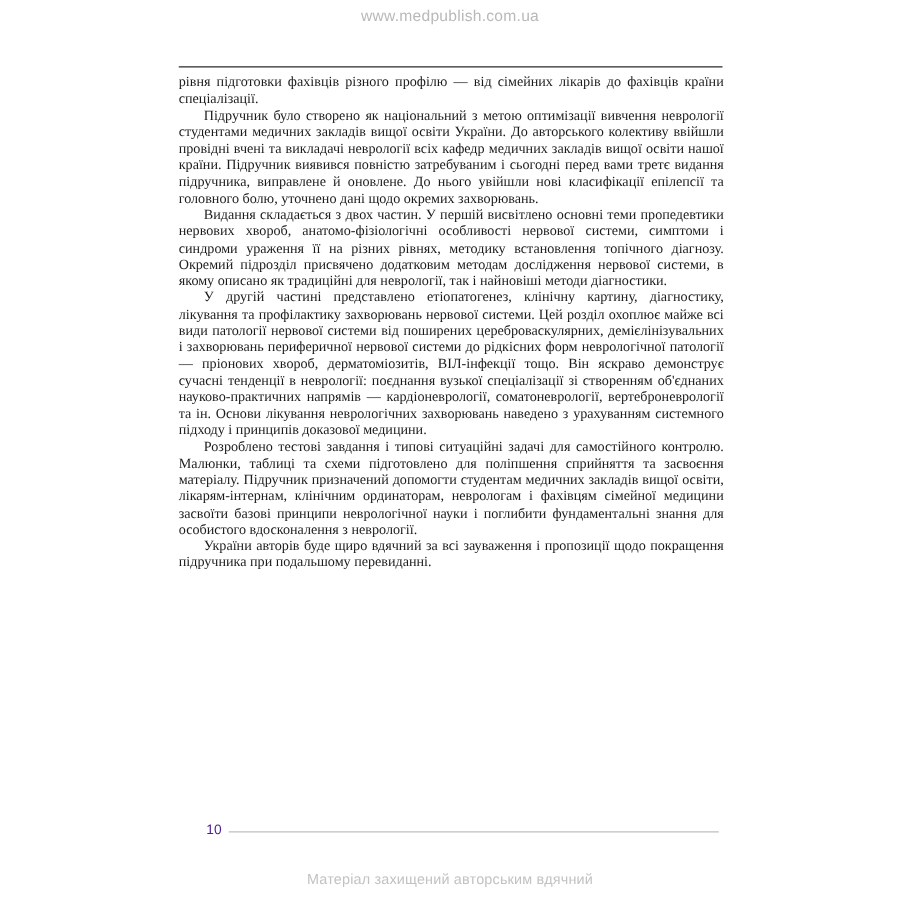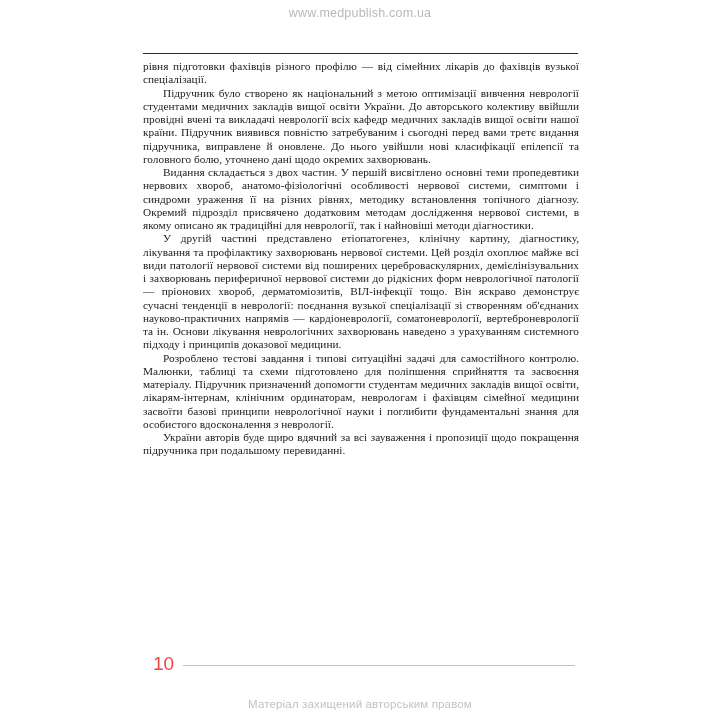--- a/index.html
+++ b/index.html
@@ -89,25 +89,25 @@
   
   .folio-row {
     position: absolute;
     top: 656px;
     left: 143px;
     width: 436px;
     height: 22px;
   }
   .folio-number {
     position: absolute;
-    left: 10px;
+    left: 22px;
     top: 0px;
     font-family: "Liberation Sans", "DejaVu Sans", sans-serif;
-    font-size: 19px;
-    color: #ef4444;
+    font-size: 11px;
+    color: #4c1d95;
     line-height: 16px;
   }
   .foot-rule {
     position: absolute;
     left: 40px;
     top: 9px;
     width: 392px;
     height: 1px;
     background: #c0c0c0;
   }
@@ -127,28 +127,28 @@
 </head>
 <body>
 
 <div class="page">
 
   <div class="watermark-top">www.medpublish.com.ua</div>
 
   <div class="head-rule"></div>
 
   <div class="textblock">
-    <p class="no-indent">рівня підготовки фахівців різного профілю — від сімейних лікарів до фахівців вузької спеціалізації.</p>
+    <p class="no-indent">рівня підготовки фахівців різного профілю — від сімейних лікарів до фахівців країни спеціалізації.</p>
     <p>Підручник було створено як національний з метою оптимізації вивчення неврології студентами медичних закладів вищої освіти України. До авторського колективу ввійшли провідні вчені та викладачі неврології всіх кафедр медичних закладів вищої освіти нашої країни. Підручник виявився повністю затребуваним і сьогодні перед вами третє видання підручника, виправлене й оновлене. До нього увійшли нові класифікації епілепсії та головного болю, уточнено дані щодо окремих захворювань.</p>
     <p>Видання складається з двох частин. У першій висвітлено основні теми пропедевтики нервових хвороб, анатомо-фізіологічні особливості нервової системи, симптоми і синдроми ураження її на різних рівнях, методику встановлення топічного діагнозу. Окремий підрозділ присвячено додатковим методам дослідження нервової системи, в якому описано як традиційні для неврології, так і найновіші методи діагностики.</p>
     <p>У другій частині представлено етіопатогенез, клінічну картину, діагностику, лікування та профілактику захворювань нервової системи. Цей розділ охоплює майже всі види патології нервової системи від поширених цереброваскулярних, демієлінізувальних і захворювань периферичної нервової системи до рідкісних форм неврологічної патології — пріонових хвороб, дерматоміозитів, ВІЛ-інфекції тощо. Він яскраво демонструє сучасні тенденції в неврології: поєднання вузької спеціалізації зі створенням об'єднаних науково-практичних напрямів — кардіоневрології, соматоневрології, вертеброневрології та ін. Основи лікування неврологічних захворювань наведено з урахуванням системного підходу і принципів доказової медицини.</p>
     <p>Розроблено тестові завдання і типові ситуаційні задачі для самостійного контролю. Малюнки, таблиці та схеми підготовлено для поліпшення сприйняття та засвоєння матеріалу. Підручник призначений допомогти студентам медичних закладів вищої освіти, лікарям-інтернам, клінічним ординаторам, неврологам і фахівцям сімейної медицини засвоїти базові принципи неврологічної науки і поглибити фундаментальні знання для особистого вдосконалення з неврології.</p>
     <p>України авторів буде щиро вдячний за всі зауваження і пропозиції щодо покращення підручника при подальшому перевиданні.</p>
   </div>
 
   <div class="folio-row">
     <div class="folio-number">10</div>
     <div class="foot-rule"></div>
   </div>
 
-  <div class="watermark-bottom">Матеріал захищений авторським правом</div>
+  <div class="watermark-bottom">Матеріал захищений авторським вдячний</div>
 
 </div>
 
 </body></html>

